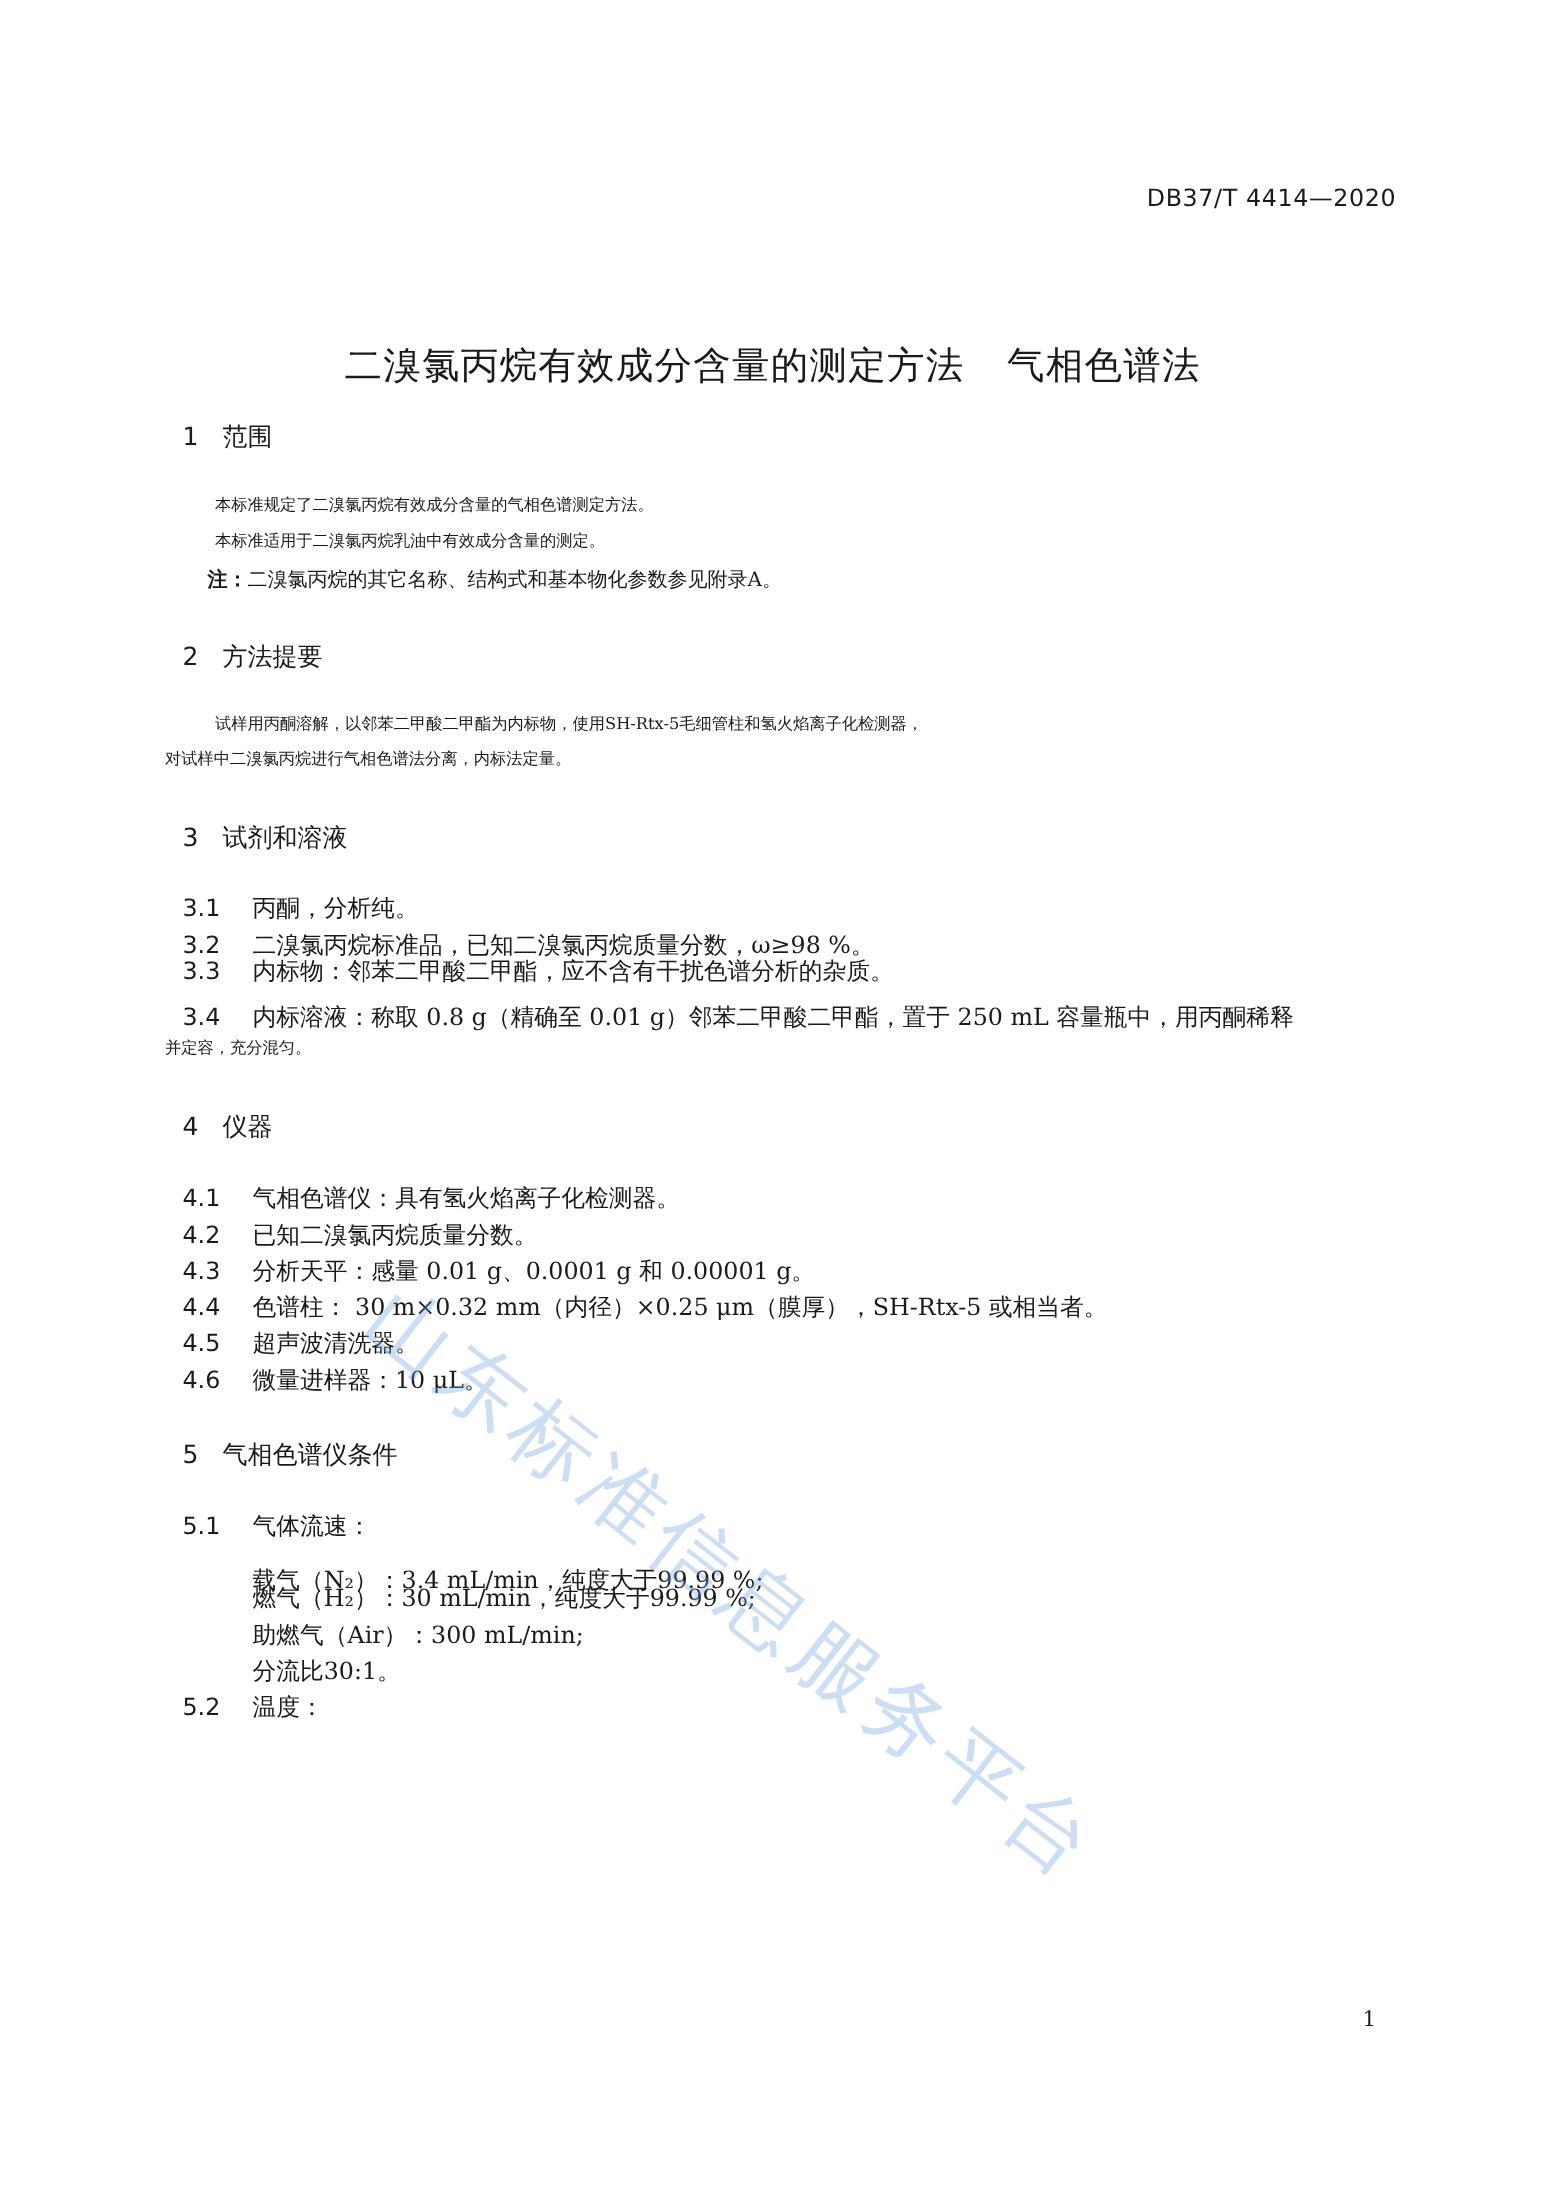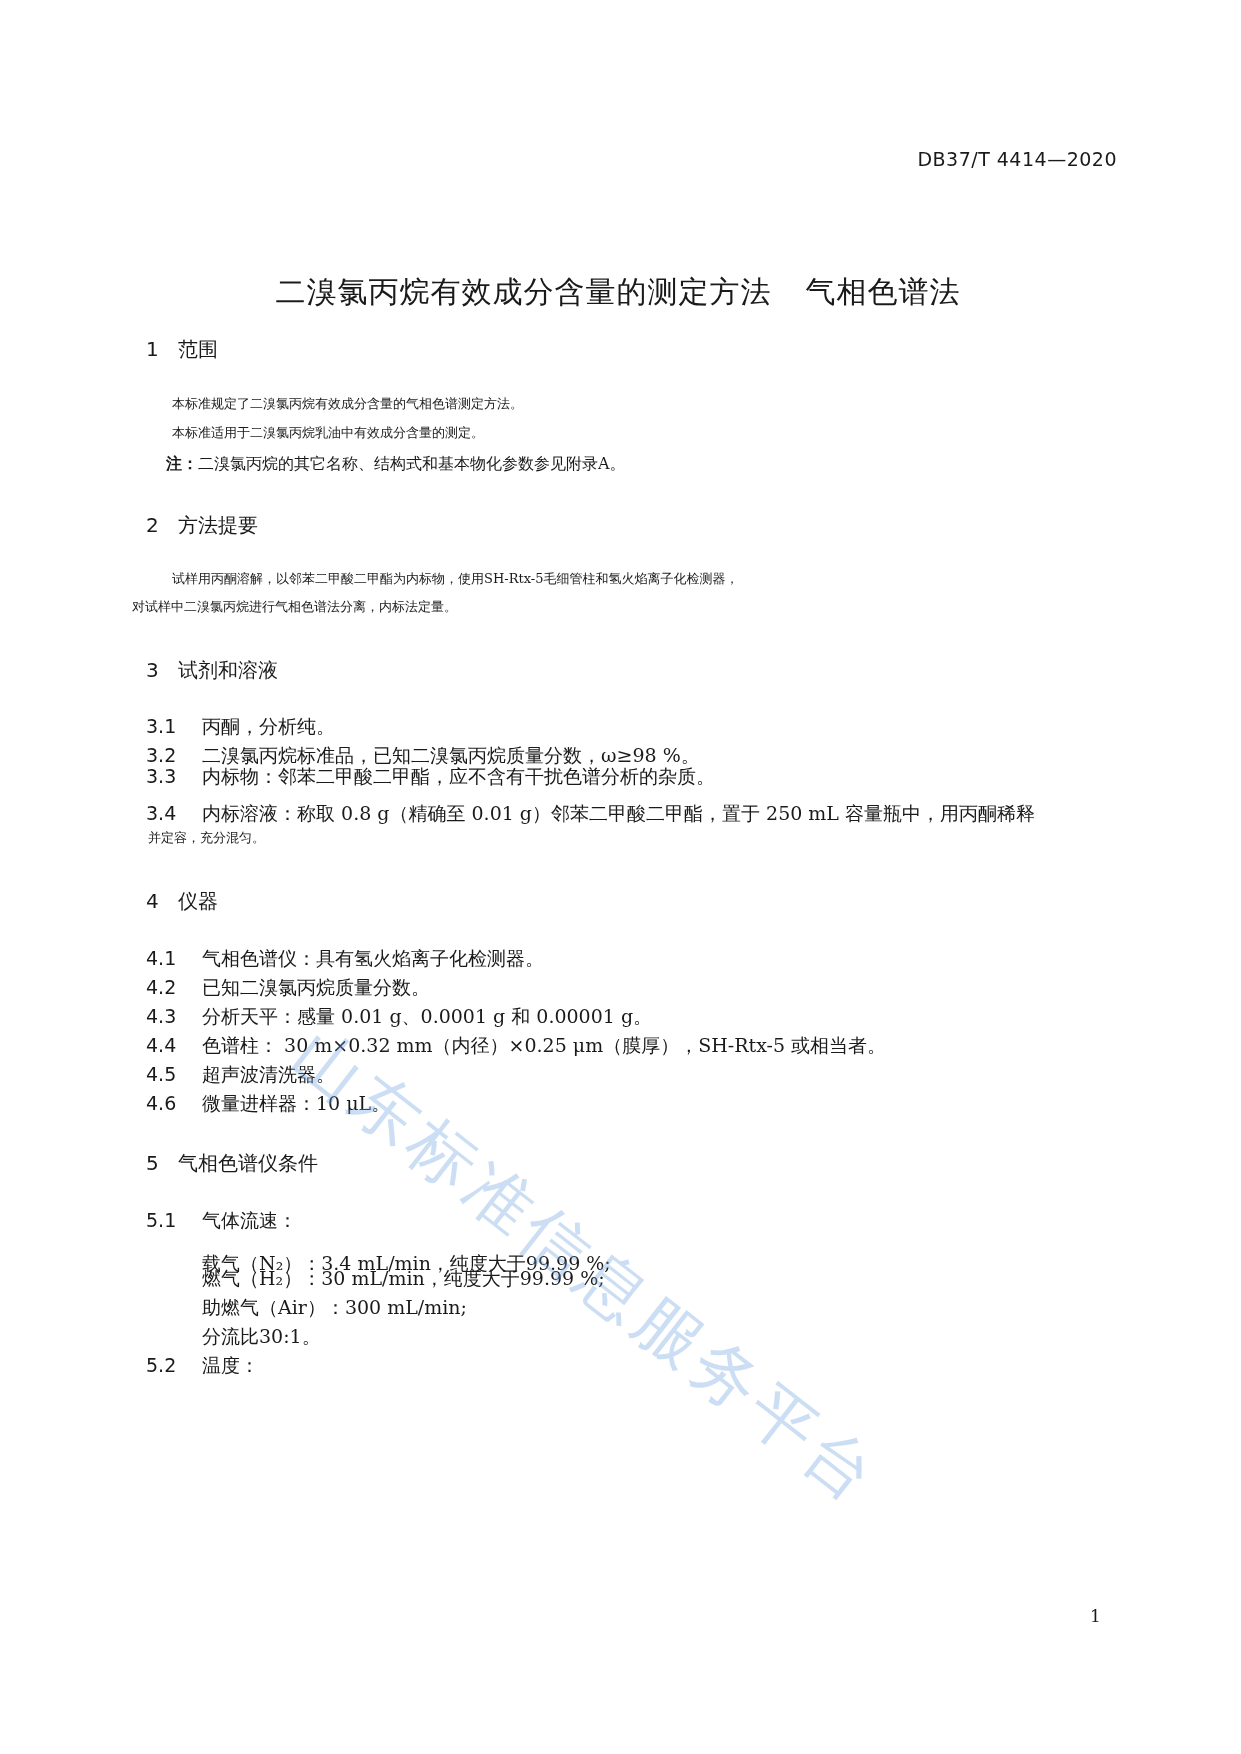--- a/index.html
+++ b/index.html
@@ -45,21 +45,21 @@
 <div class="abs p" style="top:570px; left:172px;">试样用丙酮溶解，以邻苯二甲酸二甲酯为内标物，使用SH-Rtx-5毛细管柱和氢火焰离子化检测器，</div>
 <div class="abs p" style="top:598px; left:132px;">对试样中二溴氯丙烷进行气相色谱法分离，内标法定量。</div>
 
 <div class="abs h" style="top:657px;">
   <span class="num">3</span><span>试剂和溶液</span>
 </div>
 <div class="abs item" style="top:714px;"><span class="num">3.1</span><span>丙酮，分析纯。</span></div>
 <div class="abs item" style="top:743px;"><span class="num">3.2</span><span>二溴氯丙烷标准品，已知二溴氯丙烷质量分数，ω≥98 %。</span></div>
 <div class="abs item" style="top:764px;"><span class="num">3.3</span><span>内标物：邻苯二甲酸二甲酯，应不含有干扰色谱分析的杂质。</span></div>
 <div class="abs item" style="top:801px;"><span class="num">3.4</span><span>内标溶液：称取 0.8 g（精确至 0.01 g）邻苯二甲酸二甲酯，置于 250 mL 容量瓶中，用丙酮稀释</span></div>
-<div class="abs p" style="top:829px; left:148px;">并定容，充分混匀。</div>
+<div class="abs p" style="top:829px; left:132px;">并定容，充分混匀。</div>
 
 <div class="abs h" style="top:888px;">
   <span class="num">4</span><span>仪器</span>
 </div>
 <div class="abs item" style="top:946px;"><span class="num">4.1</span><span>气相色谱仪：具有氢火焰离子化检测器。</span></div>
 <div class="abs item" style="top:975px;"><span class="num">4.2</span><span>已知二溴氯丙烷质量分数。</span></div>
 <div class="abs item" style="top:1004px;"><span class="num">4.3</span><span>分析天平：感量 0.01 g、0.0001 g 和 0.00001 g。</span></div>
 <div class="abs item" style="top:1033px;"><span class="num">4.4</span><span>色谱柱： 30 m×0.32 mm（内径）×0.25 μm（膜厚），SH-Rtx-5 或相当者。</span></div>
 <div class="abs item" style="top:1062px;"><span class="num">4.5</span><span>超声波清洗器。</span></div>
 <div class="abs item" style="top:1091px;"><span class="num">4.6</span><span>微量进样器：10 μL。</span></div>

